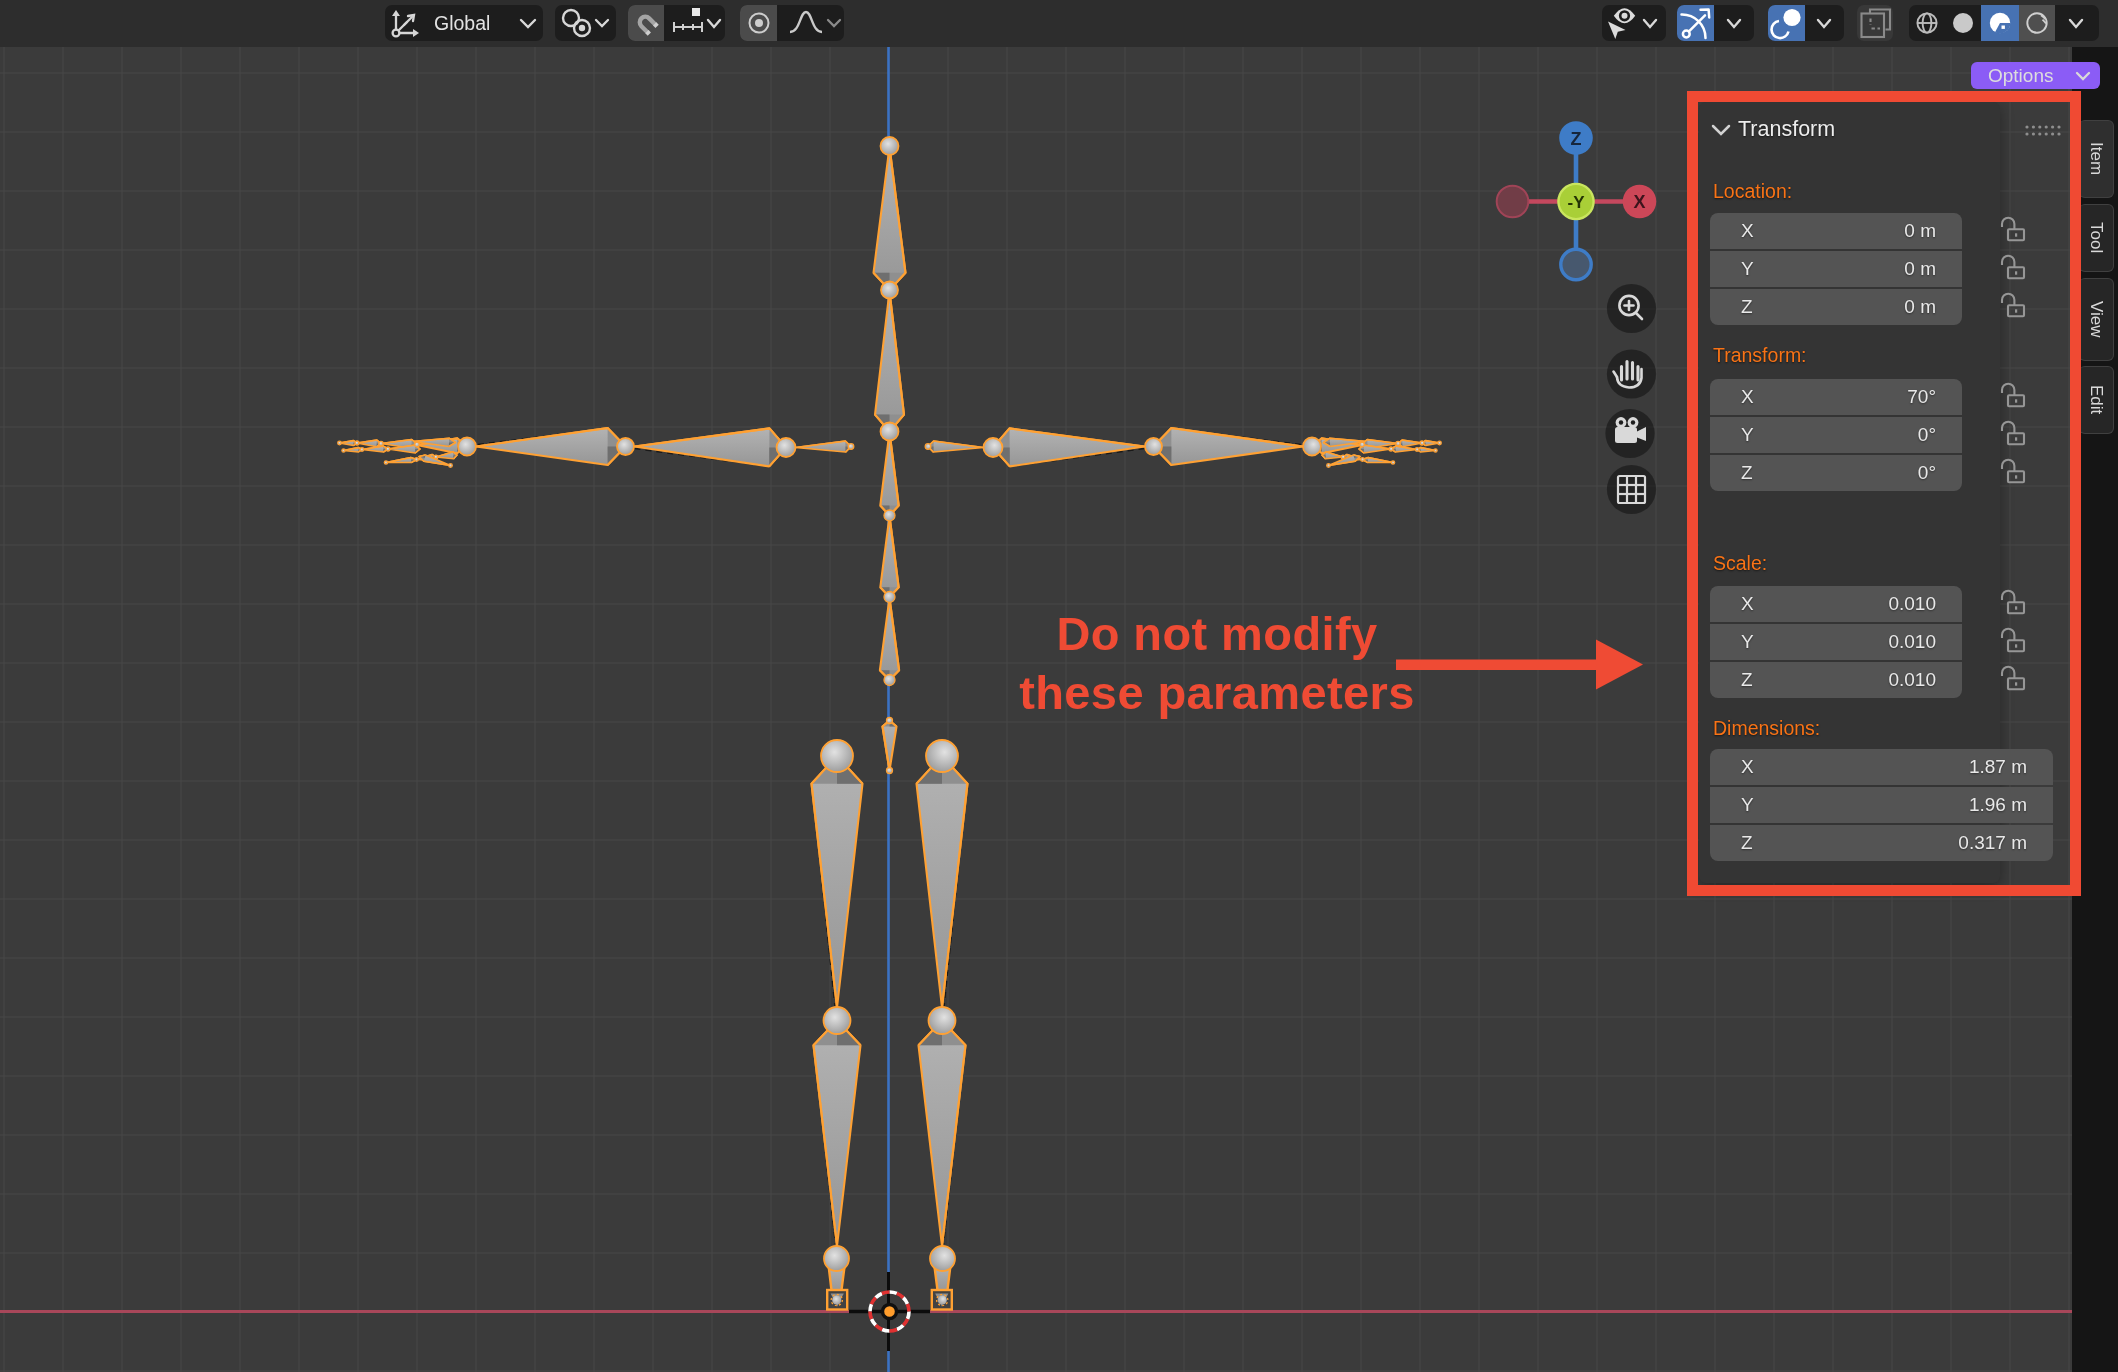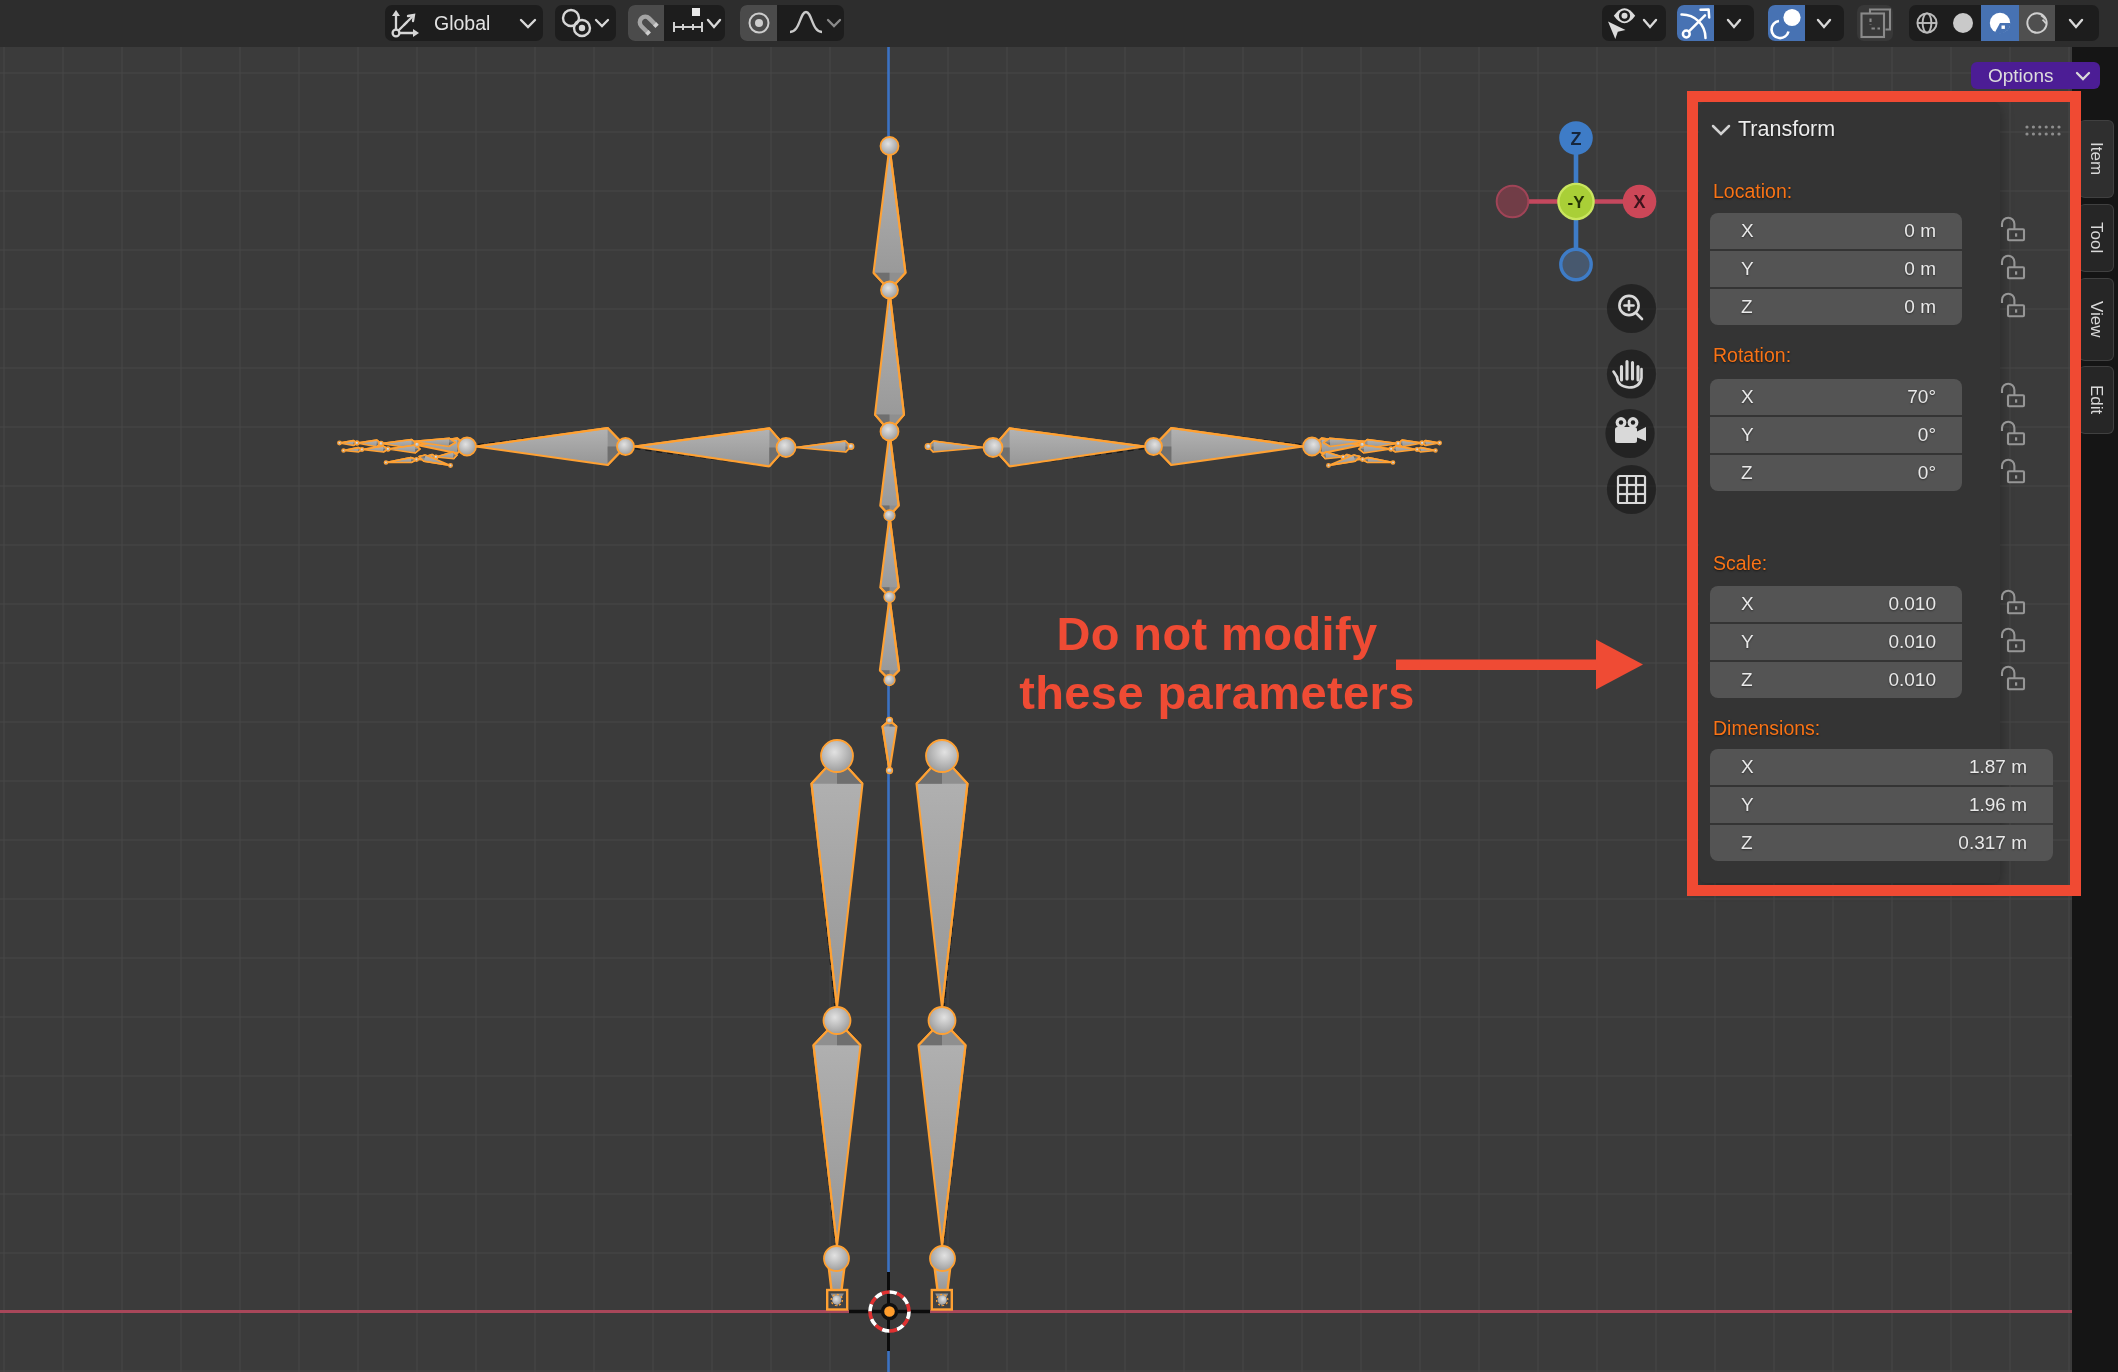--- a/index.html
+++ b/index.html
@@ -23,21 +23,21 @@
   .fgrp .frow:first-child{border-radius:8px 8px 0 0;}
   .fgrp .frow:last-child{border-radius:0 0 8px 8px;margin-bottom:0;}
   .lock{position:absolute;left:296px;width:32px;height:36px;}
   #redrect{left:1687px;top:91px;width:372px;height:783px;
            border:11px solid #f04a33;}
   #tabstrip{left:2072px;top:47px;width:46px;height:1325px;background:#151515;}
   .tab{position:absolute;left:2079px;width:34px;background:#262626;
        border:1px solid #404040;border-left:none;border-radius:6px;
        color:#d9d9d9;font-size:17px;display:flex;align-items:center;
        justify-content:center;writing-mode:vertical-rl;}
-  #options{left:1971px;top:62px;width:129px;height:27px;background:#4c1d95;
+  #options{left:1971px;top:62px;width:129px;height:27px;background:#8b5cf6;
            border-radius:6px;color:#dddddd;font-size:19px;line-height:27px;}
   #anno-text{color:#ef4b34;font-weight:bold;font-size:47px;line-height:59px;letter-spacing:0.4px;
              text-align:center;left:967px;top:604px;width:500px;}
 </style></head>
 <body>
 <div class="abs" id="header"></div>
 <div class="abs" id="viewport"></div>
 
 <svg class="abs" width="2118" height="47" style="left:0;top:0">
 
@@ -437,21 +437,21 @@
           <rect x="20" y="20.3" width="2.2" height="3.4" fill="#969696" stroke="none"></rect>
         </g>
       </svg></div>
     <div class="lock" style="top:187px;"><svg width="32" height="36" viewBox="0 0 32 36">
         <g stroke="#969696" stroke-width="2.1" fill="none">
           <path d="M7 14 L7 11 A 6.2 6.2 0 0 1 19.4 11 L19.4 16.2"></path>
           <rect x="13" y="16.2" width="16" height="11" rx="1"></rect>
           <rect x="20" y="20.3" width="2.2" height="3.4" fill="#969696" stroke="none"></rect>
         </g>
       </svg></div>
-  <div class="plabel" style="top:242px;">Rotation:</div>
+  <div class="plabel" style="top:242px;">Transform:</div>
   <div class="fgrp" style="top:277px;">
       <div class="frow">
         <span class="k">X</span>
         <span class="v">70°</span>
       </div>
       <div class="frow">
         <span class="k">Y</span>
         <span class="v">0°</span>
       </div>
       <div class="frow">

